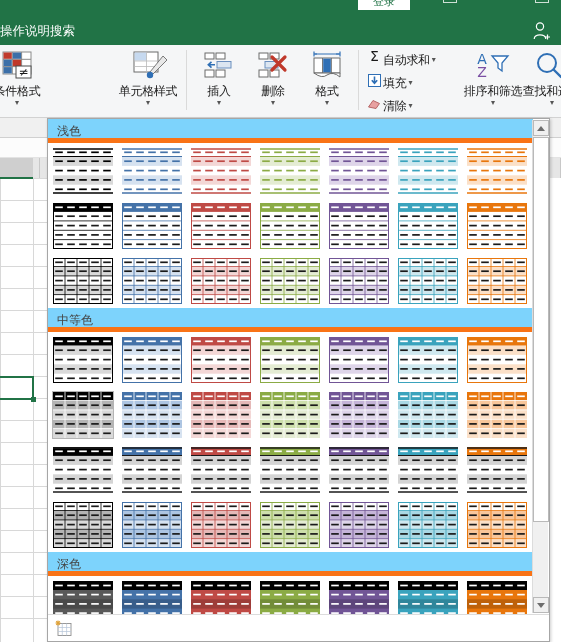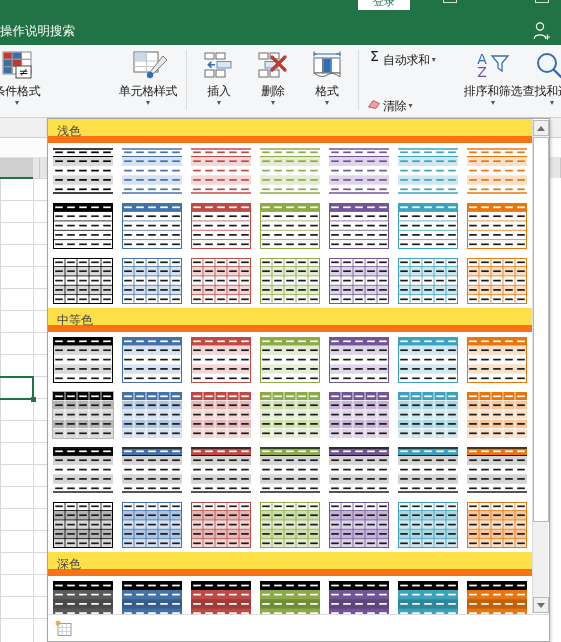--- a/index.html
+++ b/index.html
@@ -81,23 +81,23 @@
   
   .gallery {
     position: absolute; left: 47px; top: 118px; width: 503px; height: 524px;
     background: #ffffff; border: 1px solid #a6a6a6;
     box-shadow: 1px 1px 3px rgba(0,0,0,.2);
   }
   .gal-scrollport {
     position: absolute; left: 0; top: 0; width: 485px; height: 495px; overflow: hidden;
   }
   .sec-hdr {
-    position: relative; height: 24px; background: #fde047;
+    position: relative; height: 24px; background: #7dd3fc;
     font-size: 12px; color: #444; line-height: 24px; padding-left: 9px;
-    border-bottom: 7px solid #f97316;
+    border-bottom: 5px solid #f97316;
   }
   .grid-row { position: relative; height: 55px; }
   .thumb { position: absolute; top: 5px; width: 60px; height: 46px; cursor: default; }
   .thumb.hl { outline: 1px solid #b5b5b5; background: #e3e3e3; }
   .thumb svg { display: block; }
 
   
   .vsb { position: absolute; right: 1px; top: 1px; width: 16px; height: 493px; background: #f0f0f0; border-left: 1px solid #dcdcdc; }
   .vsb-btn { position: absolute; left: 0; width: 16px; height: 16px; background: #f0f0f0; border: 1px solid #b9b9b9; }
   .vsb-up { top: 0; }
@@ -272,20 +272,28 @@
 
     <div class="rb-sep" style="left:358px;"></div>
 
     <div class="rb-grp" style="left:365px; width:100px;">
       <div class="sm-btn" style="top:3px;">
         <span class="sic">
           <svg width="15" height="15" viewBox="0 0 15 15">
               <text x="7.5" y="12" font-size="14" fill="#1a1a1a" text-anchor="middle" font-family="DejaVu Sans, sans-serif">Σ</text>
             </svg>
         </span><span class="slb">自动求和</span><span class="sc">▾</span>
+      </div>
+      <div class="sm-btn" style="top:26px;">
+        <span class="sic">
+          <svg width="13" height="13" viewBox="0 0 13 13">
+            <rect x="0.5" y="0.5" width="12" height="12" fill="#ffffff" stroke="#2f6fb5"></rect>
+            <path d="M6.5 2.5 v5.5 M3.8 6.2 L6.5 9.3 L9.2 6.2" stroke="#2f6fb5" stroke-width="1.6" fill="none"></path>
+          </svg>
+        </span><span class="slb">填充</span><span class="sc">▾</span>
       </div>
       <div class="sm-btn" style="top:49px;">
         <span class="sic">
           <svg width="14" height="13" viewBox="0 0 14 13">
             <path d="M1.5 10 L6 3.5 L12.5 6.5 L9 11.5 Z" fill="#e8a0a0" stroke="#b05a5a" stroke-width="0.9"></path>
           </svg>
         </span><span class="slb">清除</span><span class="sc">▾</span>
       </div>
     </div>
 

